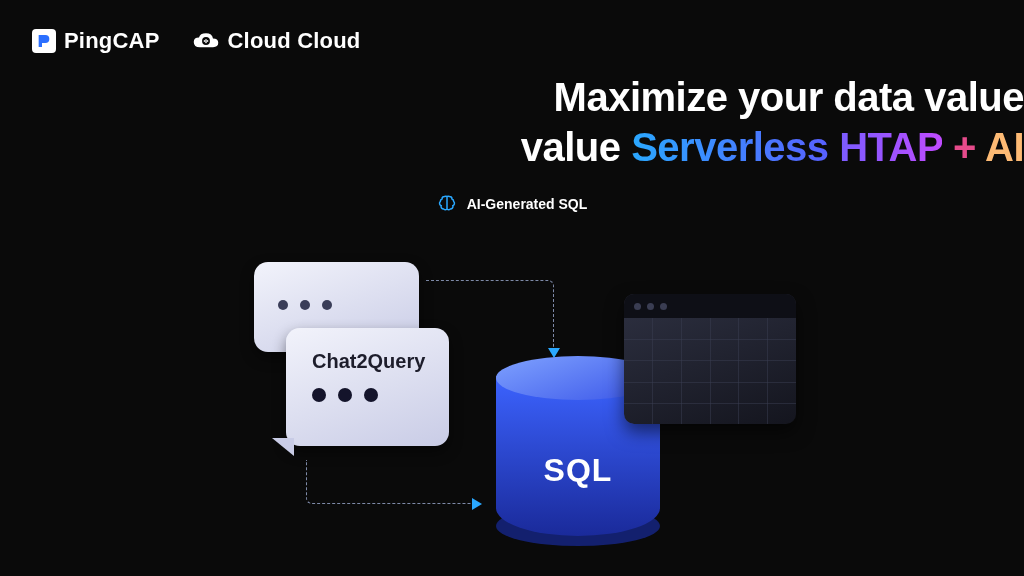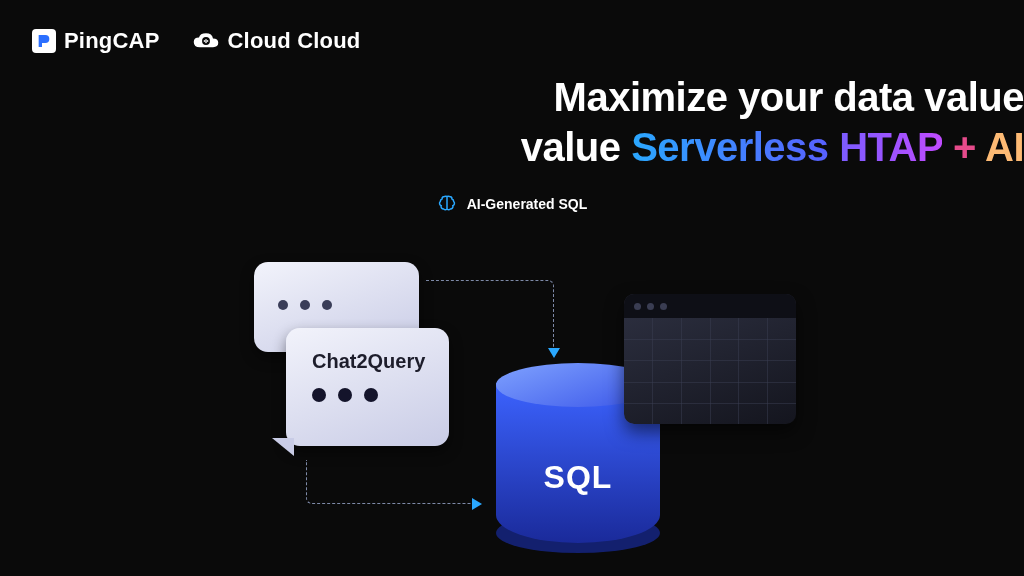--- a/index.html
+++ b/index.html
@@ -78,21 +78,21 @@
   .dots { display:flex; gap:12px; }
   .dots span { width:10px; height:10px; border-radius:50%; background:#3a3d58; }
   .bubble1 .dots { position:absolute; left:24px; top:38px; }
   .bubble2 .label {
     position:absolute; left:26px; top:22px;
     color:#1d1d2b; font-weight:700; font-size:20px;
   }
   .bubble2 .dots { position:absolute; left:26px; top:60px; }
   .bubble2 .dots span { width:14px; height:14px; background:#14142b; }
   .cylinder {
-    position:absolute; left:242px; top:101px;
+    position:absolute; left:242px; top:94px;
     width:164px; height:188px;
   }
   .cyl-body {
     position:absolute; left:0; top:20px; width:164px; height:160px;
     background: linear-gradient(180deg,#3c63ff,#1a2a9a);
     border-radius: 0 0 82px 82px / 0 0 28px 28px;
   }
   .cyl-top {
     position:absolute; left:0; top:0; width:164px; height:44px;
     background: linear-gradient(160deg,#7fa2ff,#3a55e8);

